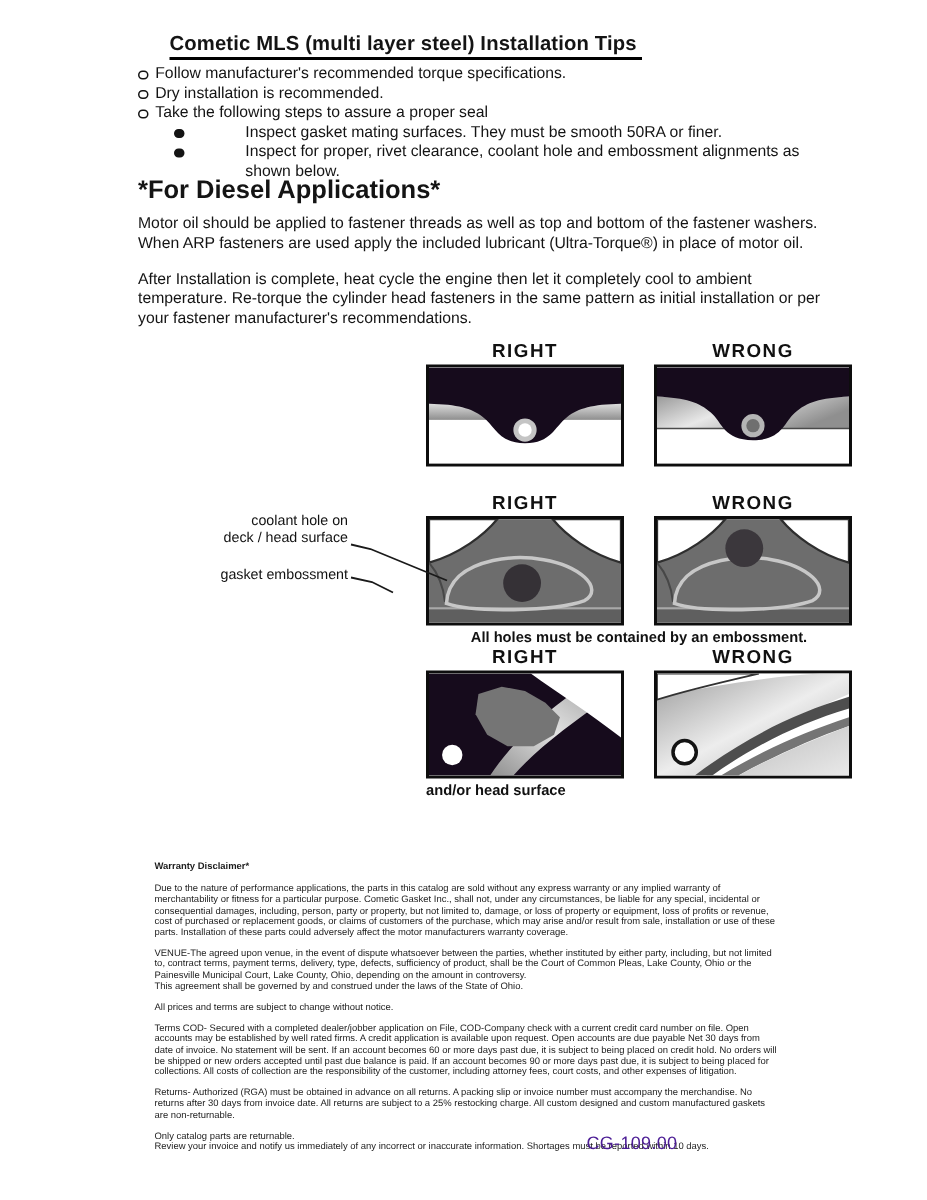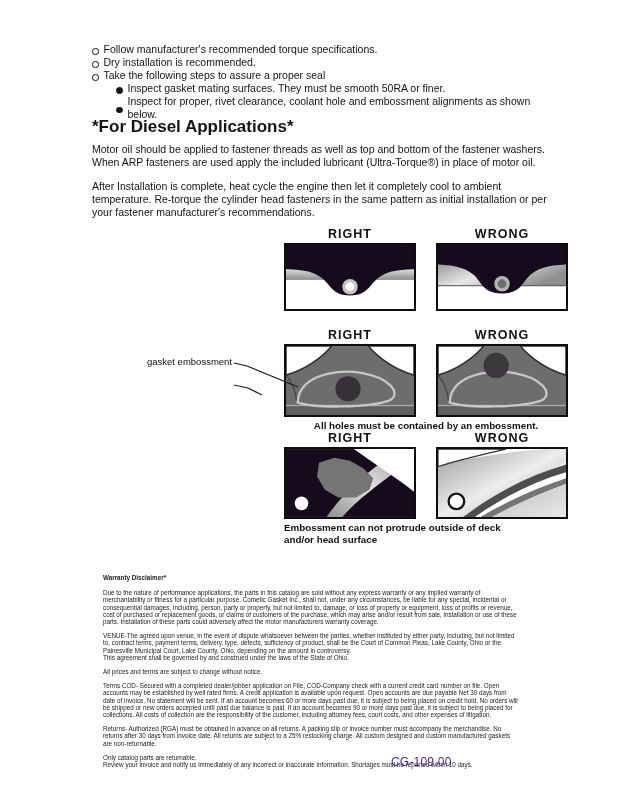--- a/index.html
+++ b/index.html
@@ -13,26 +13,26 @@
   
   .doc-title {
     position:absolute; left:113px; top:21px;
     font-size:13.5px; font-weight:bold;
     border-bottom:2px solid #000; padding-bottom:2px; padding-right:4px;
     display:inline-block; letter-spacing:0.1px;
   }
 
   
   .tips { position:absolute; left:92px; top:43px; width:460px; font-size:10.5px; line-height:13px; }
-  .tip-row { display:flex; align-items:center; }
+  .tip-row { display:flex; align-items:flex-start; }
   .tip-row .marker {
     flex:0 0 auto; width:4.5px; height:4.5px; border:1px solid #141414;
     border-radius:50%; margin:3.5px 5px 0 0; background:transparent;
   }
-  .tip-sub { margin-left:24px; }
+  .tip-sub { margin-left:24px;gap:36px; }
   .tip-sub .marker { background:#141414; border-color:#141414; }
 
   
   .diesel { position:absolute; left:92px; top:117px; width:455px; }
   .diesel h3 { margin:0 0 6px 0; font-size:17px; font-weight:bold; }
   .diesel p { margin:0 0 11px 0; font-size:10.5px; line-height:13px; }
   .diesel p.last { margin-bottom:0; }
 
   
   .diag-row { position:absolute; left:236px; width:284px;padding-left:48px; }
@@ -60,20 +60,21 @@
   .warranty p { margin:0 0 7px 0; }
   .warranty p.tight { margin-bottom:0; }
 
   .footer-code { position:absolute; left:391px; top:755px; font-size:12px; color:#4c1d95; letter-spacing:0.2px; }
 </style>
 </head>
 <body>
 
 <div class="page">
 
+  <div class="doc-title">Cometic MLS (multi layer steel) Installation Tips</div>
 
   <div class="tips">
     <div class="tip-row">
       <span class="marker"></span>
       <span>Follow manufacturer's recommended torque specifications.</span>
     </div>
     <div class="tip-row">
       <span class="marker"></span>
       <span>Dry installation is recommended.</span>
     </div>
@@ -128,20 +129,24 @@
         <rect x="0" y="20" width="132" height="22" fill="url(#b2)"></rect>
         <line x1="0" y1="42" x2="132" y2="42" stroke="#4a4a4a" stroke-width="1"></line>
         <path d="M0,0 H132 V20 C112,21 103,24 95,31 C87,38 86,50 66,50 C46,50 45,38 37,31 C29,24 20,21 0,20 Z" fill="#160b1c"></path>
         <circle cx="66" cy="40" r="8" fill="#b5b5b5"></circle>
         <circle cx="66" cy="40" r="4.6" fill="#6f6f6f"></circle>
       </svg>
     </div>
   </div>
 
   <div class="callouts">
+    <div>
+      <div>coolant hole on</div>
+      <div>deck / head surface</div>
+    </div>
     <div class="c2">gasket embossment</div>
   </div>
   <svg class="callout-lines" viewBox="0 0 210 72" width="210" height="72">
     <path d="M130,21 L143,24 L194,45" fill="none" stroke="#1a1a1a" stroke-width="1.2"></path>
     <path d="M130,43 L144,46 L158,53" fill="none" stroke="#1a1a1a" stroke-width="1.2"></path>
   </svg>
   <div class="diag-row" style="top:328px;">
     <div class="diag-headers">
       <div>RIGHT</div>
       <div>WRONG</div>
@@ -206,21 +211,20 @@
         <rect width="132" height="70" fill="#ffffff"></rect>
         <path d="M0,16 C40,8 78,2 112,0 H132 V14 C95,30 60,48 34,70 H0 Z" fill="url(#sw1)"></path>
         <path d="M0,0 H70 C44,6 18,12 0,18 Z" fill="#ffffff" stroke="#333333" stroke-width="1.2"></path>
         <path d="M26,70 C58,46 92,28 132,16 V24 C98,34 66,50 38,70 Z" fill="#4e4e4e"></path>
         <path d="M44,70 C74,52 102,40 132,30 V36 C106,45 80,57 56,70 Z" fill="#757575"></path>
         <path d="M56,70 C82,56 108,45 132,36 V70 Z" fill="url(#sw2)"></path>
         <circle cx="19" cy="54" r="8" fill="#ffffff" stroke="#141414" stroke-width="2.4"></circle>
       </svg>
     </div>
     <div class="caption">
-      <div>Embossment can not protrude outside of deck</div>
       <div>and/or head surface</div>
     </div>
   </div>
 
   <div class="warranty">
     <div class="w-head">Warranty Disclaimer*</div>
     <p>Due to the nature of performance applications, the parts in this catalog are sold without any express warranty or any implied warranty of merchantability or fitness for a particular purpose.  Cometic Gasket Inc., shall not, under any circumstances, be liable for any special, incidental or consequential damages, including, person, party or property, but not limited to, damage, or loss of property or equipment, loss of profits or revenue, cost of purchased or replacement goods, or claims of customers of the purchase, which may arise and/or result from sale, installation or use of these parts.  Installation of these parts could adversely affect the motor manufacturers warranty coverage.</p>
     <p class="tight">VENUE-The agreed upon venue, in the event of dispute whatsoever between the parties, whether instituted by either party, including, but not limited to, contract terms, payment terms, delivery, type, defects, sufficiency of product, shall be the Court of Common Pleas, Lake County, Ohio or the Painesville Municipal Court, Lake County, Ohio, depending on the amount in controversy.</p>
     <p>This agreement shall be governed by and construed under the laws of the State of Ohio.</p>
     <p>All prices and terms are subject to change without notice.</p>

